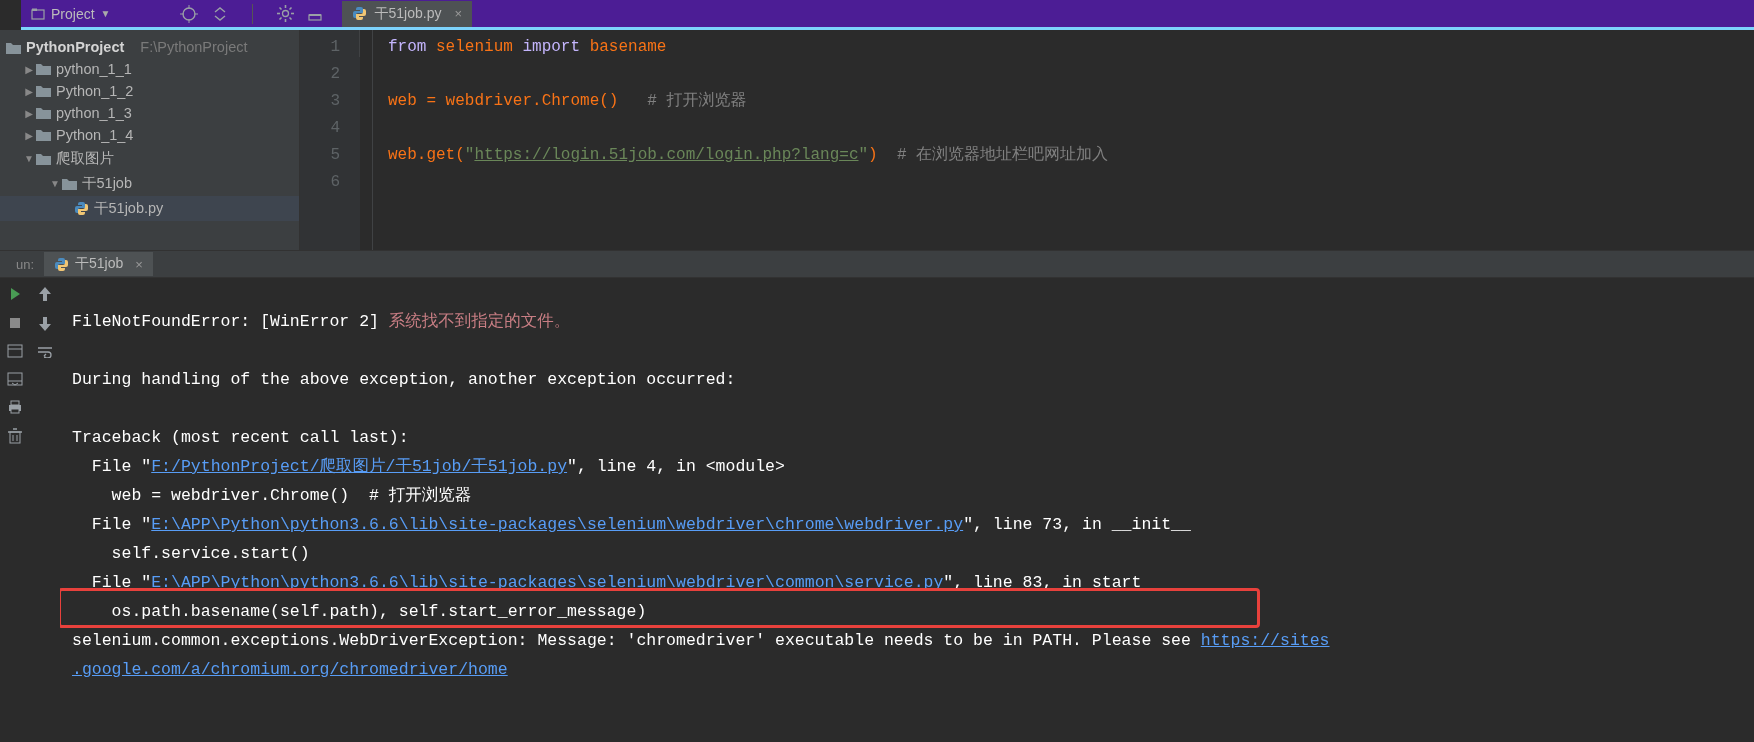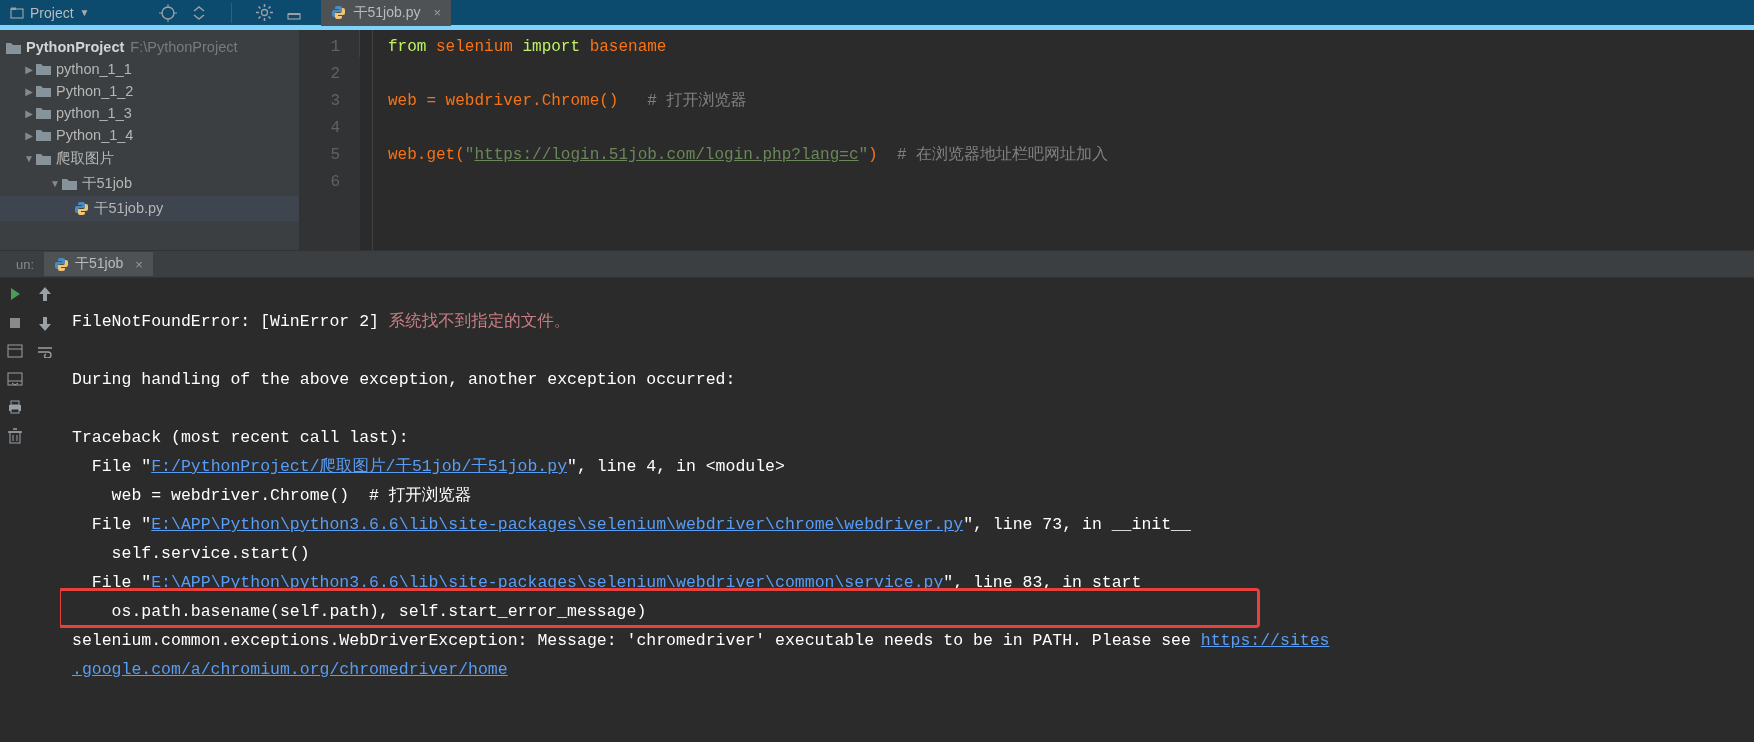--- a/index.html
+++ b/index.html
@@ -10,23 +10,24 @@
     font-size: 14px;
     overflow: hidden;
     width: 1754px;
     height: 742px;
   }
   .ide-root { display: flex; flex-direction: column; height: 100%; }
   
   .top-bar {
     display: flex;
     align-items: center;
-    background: #0c4a6e;
+    background: #4c1d95;
     height: 30px;
-    border-bottom: 5px solid #7dd3fc;
+    border-bottom: 3px solid #7dd3fc;
+    margin-left: 21px;
   }
   .project-label {
     display: flex; align-items: center; gap: 6px;
     padding: 0 10px;
     color: #bbbbbb;
     font-size: 14px;
   }
   .project-label .chev { font-size: 10px; color: #aaa; }
   .tb-icons { display: flex; align-items: center; gap: 14px; margin-left: 60px; }
   .tb-icons .ico { color: #9aa0a6; cursor: pointer; }
@@ -61,21 +62,21 @@
     display: flex; align-items: center;
     padding: 3px 6px;
     white-space: nowrap;
   }
   .tree-row.sel { background: #4b6eaf22; }
   .tree-row .caret { width: 14px; color: #888; font-size: 10px; display:inline-block; text-align:center; }
   .tree-row .fico { width: 18px; text-align: center; margin-right: 2px; color: #888; }
   .tree-row .dir-ico { color: #87939a; }
   .tree-row .name { color: #b6b6b6; }
   .tree-row .bold { font-weight: bold; color: #d4d4d4; }
-  .tree-row .path { color: #7a7a7a; margin-left: 6px; }
+  .tree-row .path { color: #7a7a7a; margin-left: 16px; }
   .indent0 { padding-left: 6px; }
   .indent1 { padding-left: 22px; }
   .indent2 { padding-left: 48px; }
   .indent3 { padding-left: 74px; }
   
   .editor {
     flex: 1;
     display: flex;
     background: #2b2b2b;
     font-family: "Consolas", "Courier New", monospace;
@@ -89,21 +90,21 @@
     color: #5e6366;
     background: #313335;
     position: relative;
   }
   .gutter .vline { position: absolute; right: 0; top:0; bottom:0; width:1px; background:#404244; }
   .gutter div { height: 27px; }
   .code-area { flex: 1; padding: 4px 0 4px 28px; position: relative; }
   .code-area .vguide { position:absolute; left:12px; top:0; bottom:0; width:1px; background:#404244; }
   .code-line { height: 27px; white-space: pre; }
   .cm { color: #808080; }
-  .kw { color: #bef264; text-align: right; }
+  .kw { color: #c4b5fd; text-align: right; }
   .id { color: #f97316; }
   .str { color: #6a8759; }
   .url { color: #6a8759; text-decoration: underline; }
   .run-header {
     display: flex; align-items: center;
     background: #3c3f41;
     height: 28px;
     border-top: 1px solid #323232;
     border-bottom: 1px solid #323232;
     padding-left: 44px;

